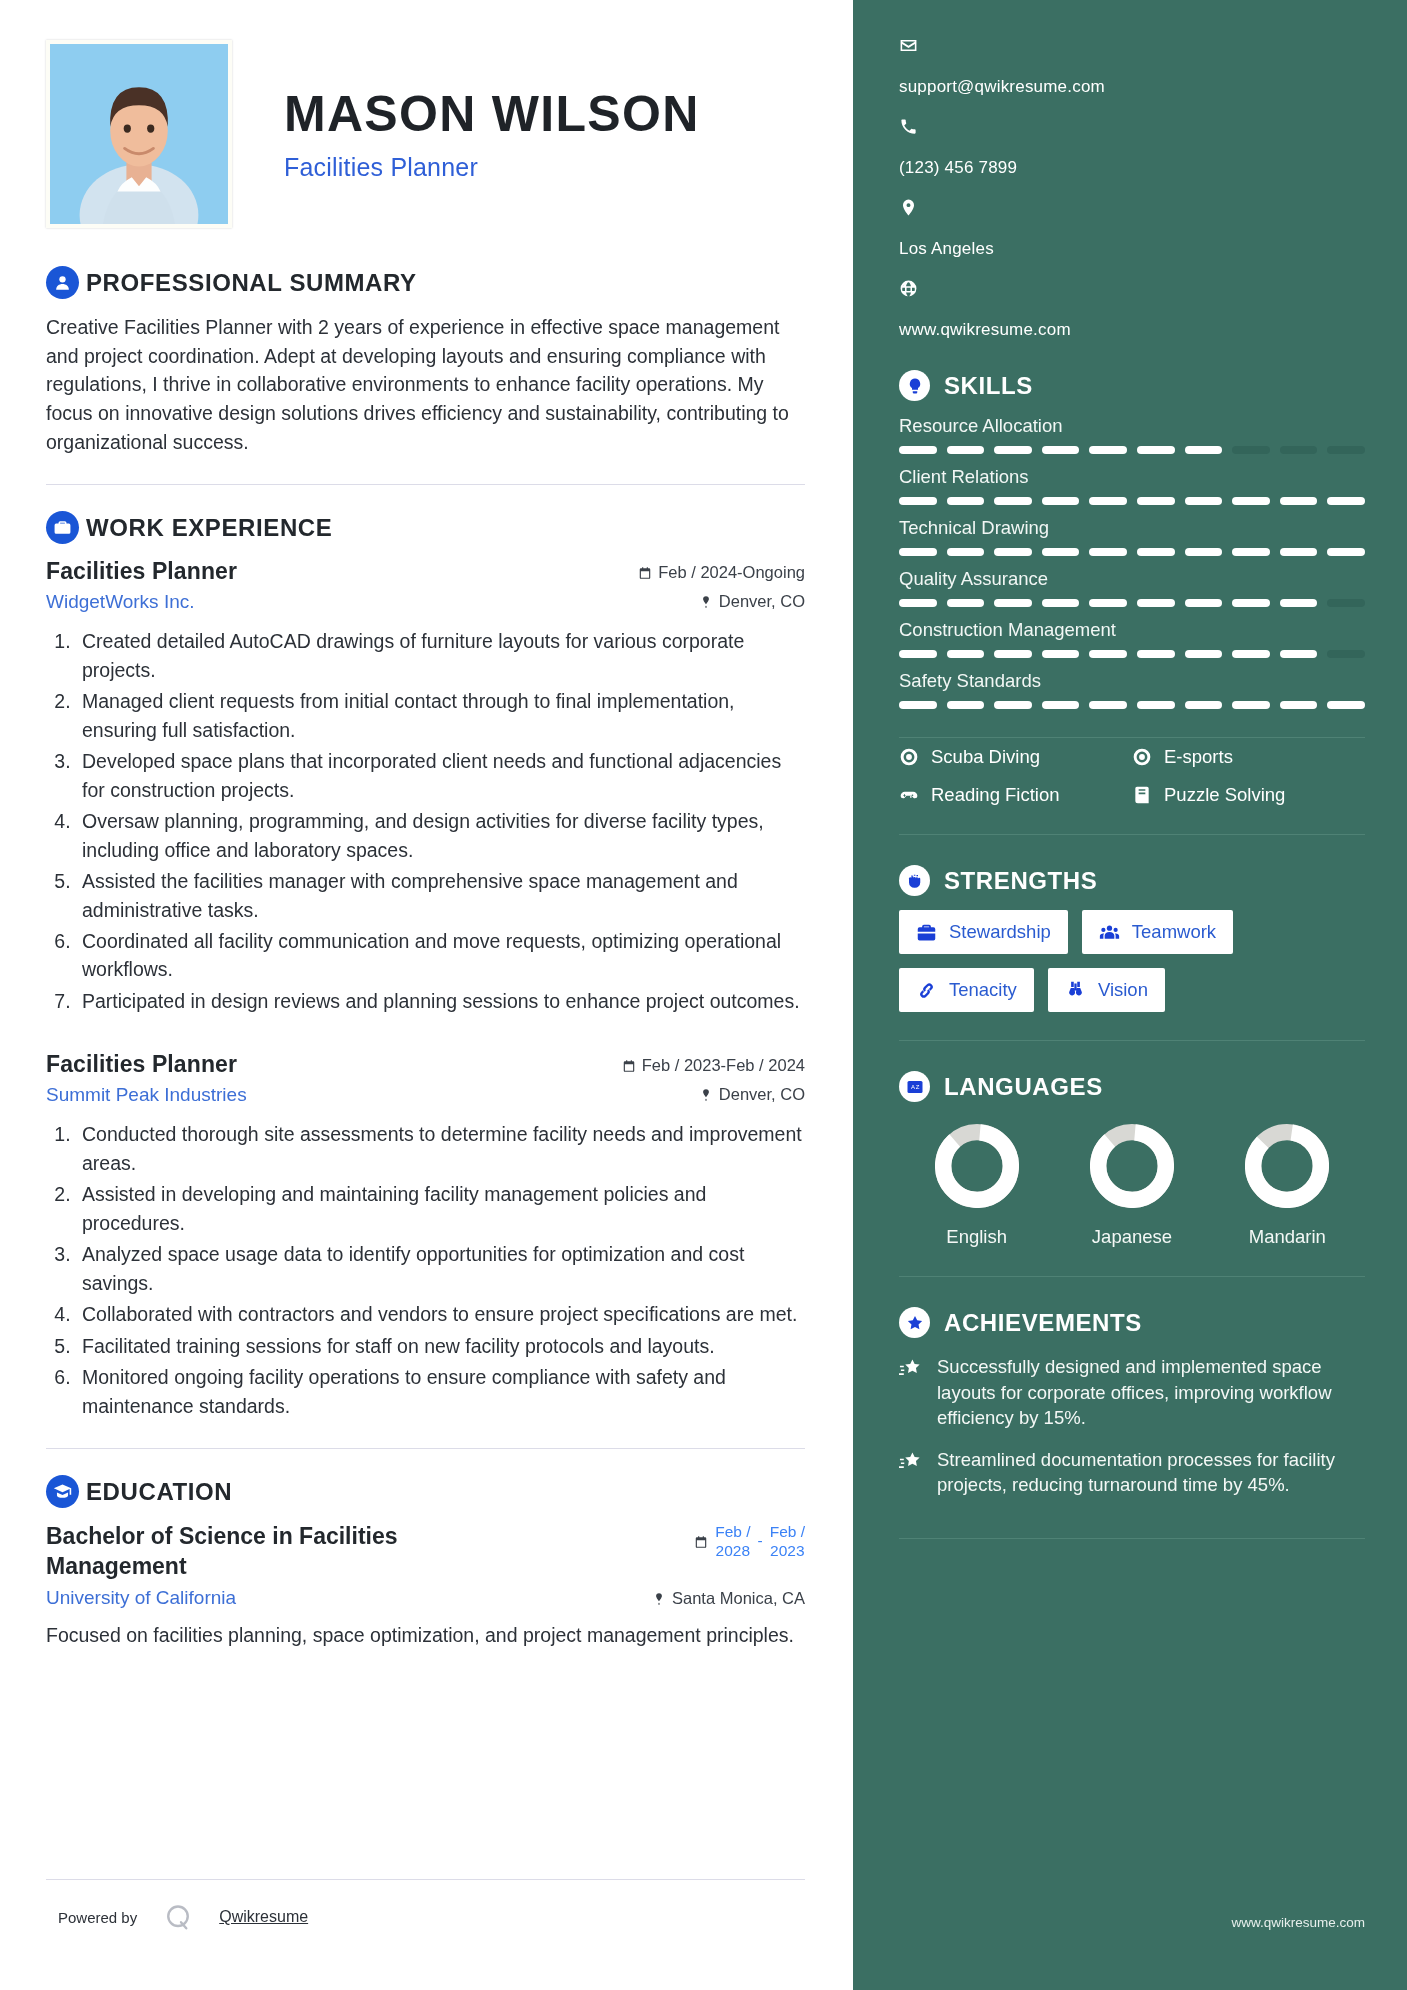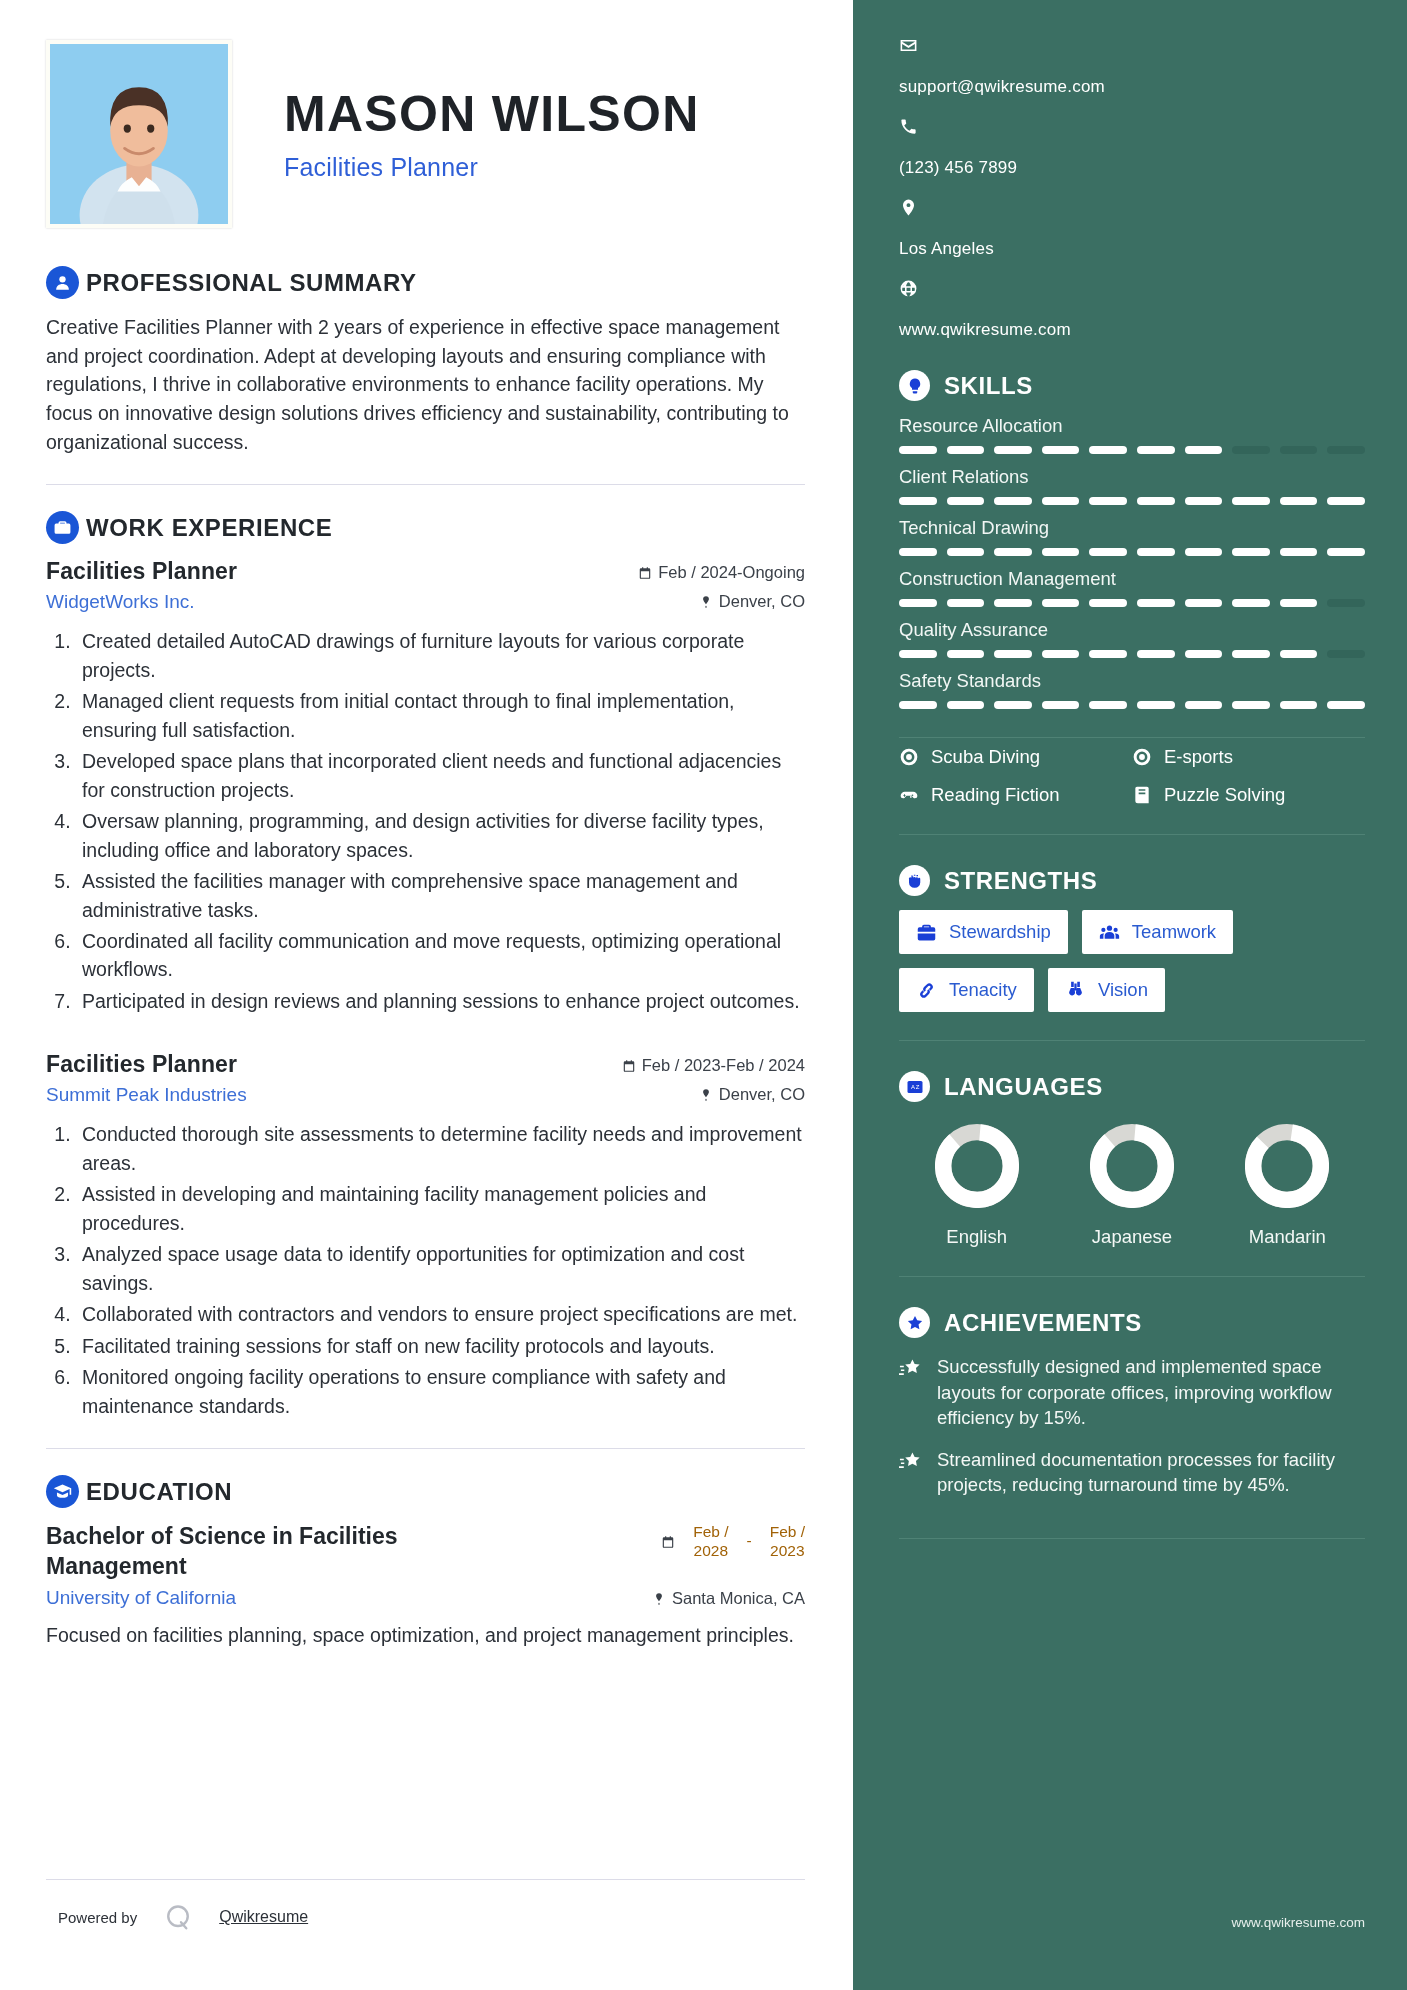--- a/index.html
+++ b/index.html
@@ -65,21 +65,21 @@
 
   ol.bullets { margin: 14px 0 0 30px; }
   ol.bullets li {
     font-size: 19.5px; line-height: 1.46; color: #2c3138;
     margin-bottom: 3px; padding-left: 6px;
   }
   .job-spacer { height: 30px; }
 
   .edu-row { display:flex; justify-content: space-between; align-items: flex-start; }
   .edu-degree { font-size: 23px; font-weight: 600; color:#23282d; max-width: 430px; line-height:1.28; }
-  .edu-dates { font-size: 15.5px; color:#a16207; display:flex; align-items:center; gap:18px; white-space:nowrap;}
+  .edu-dates { font-size: 15.5px; color:#3b82f6; display:flex; align-items:center; gap:7px; white-space:nowrap;}
   .edu-dates .d { text-align:center; line-height:1.25;}
   .edu-school { font-size: 19px; color:#3d6fd6; margin-top: 6px;}
   .edu-desc { font-size:19.5px; line-height:1.47; color:#2c3138; margin-top: 12px;}
 
   .footer {
     position: absolute; left: 46px; right: 48px; bottom: 58px;
   }
   .footer-line { height:1px; background:#dcdce8; margin-bottom: 22px;}
   .footer-in { display:flex; align-items:center; gap: 26px; padding-left: 12px;}
   .powered { font-size: 15px; color:#2c3138;}
@@ -377,36 +377,36 @@
             <i class="seg"></i>
             <i class="seg"></i>
             <i class="seg"></i>
             <i class="seg"></i>
             <i class="seg"></i>
             <i class="seg"></i>
             <i class="seg"></i>
         </div>
       </div>
       <div>
-        <div class="skill-name">Construction Management</div>
+        <div class="skill-name">Quality Assurance</div>
         <div class="bar">
           <i class="seg"></i>
             <i class="seg"></i>
             <i class="seg"></i>
             <i class="seg"></i>
             <i class="seg"></i>
             <i class="seg"></i>
             <i class="seg"></i>
             <i class="seg"></i>
             <i class="seg"></i>
             <i class="seg off"></i>
         </div>
       </div>
       <div>
-        <div class="skill-name">Quality Assurance</div>
+        <div class="skill-name">Construction Management</div>
         <div class="bar">
           <i class="seg"></i>
             <i class="seg"></i>
             <i class="seg"></i>
             <i class="seg"></i>
             <i class="seg"></i>
             <i class="seg"></i>
             <i class="seg"></i>
             <i class="seg"></i>
             <i class="seg"></i>

